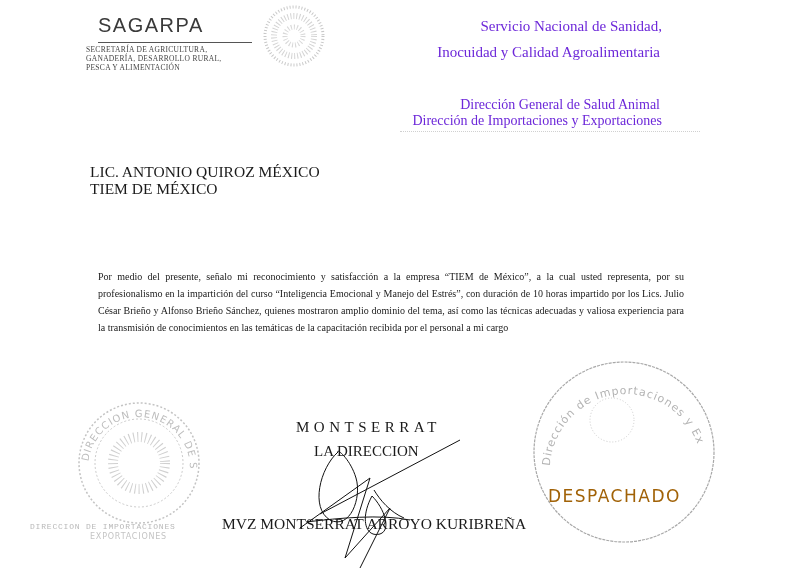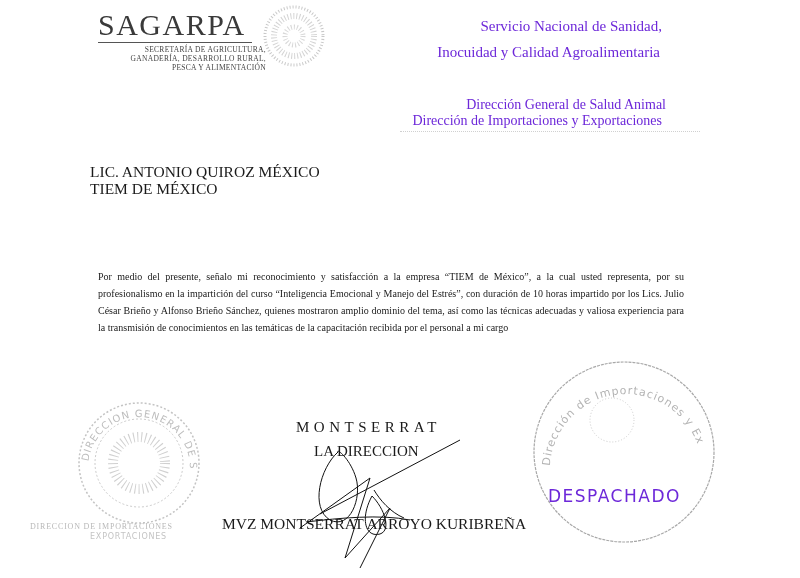--- a/index.html
+++ b/index.html
@@ -3,60 +3,60 @@
 <meta charset="utf-8">
 <style>
   html, body { margin: 0; padding: 0; }
   body {
     width: 800px; height: 578px; background: #ffffff; position: relative; overflow: hidden;
     font-family: "Liberation Serif", "DejaVu Serif", serif; color: #1a1a1a;
   }
   .abs { position: absolute; }
   
   #logo-word {
-    left: 98px; top: 10px; font-size: 30px; letter-spacing: 1.5px; color: #3a3a3a;
-    font-family: Liberation Serif, serif; line-height: 30px;
+    left: 98px; top: 10px; font-size: 20px; letter-spacing: 1.5px; color: #3a3a3a;
+    font-family: Liberation Sans, sans-serif; line-height: 30px;
   }
   #logo-rule { left: 98px; top: 42px; width: 154px; height: 1px; background: #555; }
   #logo-sub {
-    left: 86px; top: 45px; width: 180px; text-align: right; font-size: 7.5px; line-height: 9px;
+    left: 86px; top: 45px; width: 180px; text-align: left; font-size: 7.5px; line-height: 9px;
     color: #444; letter-spacing: 0.3px; text-transform: uppercase;
   }
   #logo-seal { left: 262px; top: 4px; width: 64px; height: 64px; }
   
   .hdr { right: 138px; text-align: right; font-size: 15px; color: #6d28d9; white-space: nowrap; }
   #hdr1 { top: 18px; }
   #hdr2 { top: 44px; right: 140px; }
-  #hdr3 { top: 97px; font-size: 14px; right: 134px; text-align: right; }
+  #hdr3 { top: 97px; font-size: 14px; right: 140px; text-align: right; }
   #hdr4 { top: 113px; font-size: 14px; right: 138px; }
   
   #addressee { left: 90px; top: 163px; font-size: 15.5px; line-height: 17px; }
   #addressee div { white-space: nowrap; }
   
   #body-text {
     left: 90px; top: 268px; width: 586px; font-size: 10px; line-height: 17px; text-align: justify; margin-left: 8px;
   }
   
   #closing { left: 296px; top: 419px; font-size: 15px; letter-spacing: 4.5px; white-space: nowrap; }
   #title-line { left: 314px; top: 443px; font-size: 15px; white-space: nowrap; }
   #signer { left: 222px; top: 515px; font-size: 15.5px; white-space: nowrap; }
   #signature { left: 300px; top: 438px; width: 160px; height: 130px; }
   
   #seal-left { left: 74px; top: 398px; width: 130px; height: 130px; }
   #seal-left-caption {
-    left: 30px; top: 522px; font-family: Liberation Serif, serif; font-size: 8px; color: #b8b8b8;
+    left: 30px; top: 522px; font-family: Liberation Mono, monospace; font-size: 8px; color: #b8b8b8;
     letter-spacing: 0.8px; white-space: nowrap;
   }
   #seal-left-caption2 {
     left: 90px; top: 532px; font-family: "DejaVu Sans", sans-serif; font-size: 8px; color: #c4c4c4;
     letter-spacing: 0.8px; white-space: nowrap;
   }
   #stamp-right { left: 528px; top: 356px; width: 192px; height: 192px; }
   #stamp-text {
-    left: 548px; top: 486px; font-family: "DejaVu Sans", sans-serif; font-size: 17px; color: #6d28d9;
+    left: 548px; top: 486px; font-family: "DejaVu Sans", sans-serif; font-size: 17px; color: #a16207;
     letter-spacing: 1.5px; white-space: nowrap;
   }
   #dotted-rule { left: 400px; top: 131px; width: 300px; border-top: 1px dotted #d0d0d0; }
 </style>
 </head>
 <body>
 
 <div class="abs" id="logo-word">SAGARPA</div>
 <div class="abs" id="logo-rule"></div>
 <div class="abs" id="logo-sub">

